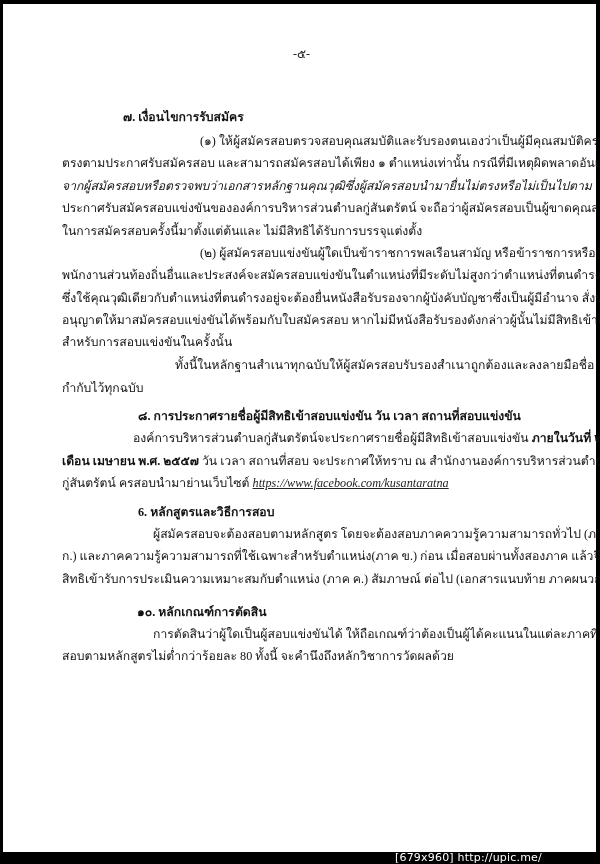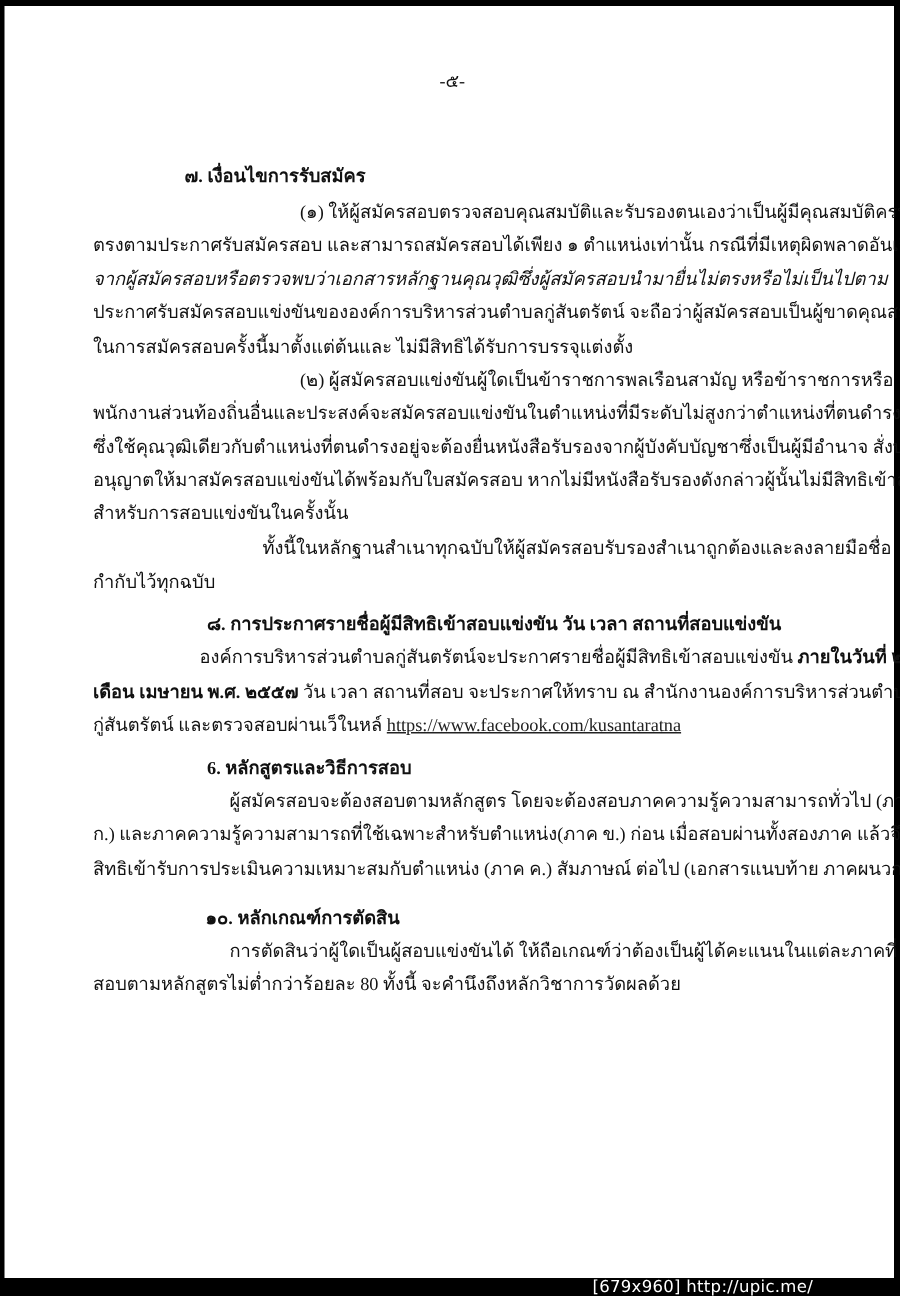--- a/index.html
+++ b/index.html
@@ -3,21 +3,21 @@
 <meta charset="utf-8">
 <style>
   html, body { margin:0; padding:0; }
   body { width:600px; height:864px; background:#000; position:relative; overflow:hidden; font-family:"DejaVu Serif", "Liberation Serif", serif; }
   .page { position:absolute; left:3px; top:4px; width:593px; height:848px; background:#fff; }
   .footer { position:absolute; left:0; top:852px; width:548px; height:12px; background:#000; }
   .watermark { position:absolute; right:6px; top:-1px; color:#fff; font-family:"DejaVu Sans", sans-serif; font-size:11px; line-height:13px; letter-spacing:0.2px; }
   .ln { position:absolute; white-space:nowrap; color:#111; font-size:12.2px; line-height:16px; font-family:"Liberation Serif","DejaVu Serif",serif; }
   .bold { font-weight:bold; }
   .pageno { left:290px; top:42px; font-size:12px; }
-  a.link { color:#222; text-decoration:underline; }
+  a.link { color:#222; text-decoration:underline;font-style:italic; }
 </style>
 </head>
 <body>
 
 <div class="page">
   <div class="ln pageno">-๕-</div>
 
   <div class="ln bold" style="left:120px;top:105px;">๗. เงื่อนไขการรับสมัคร</div>
   <div class="ln" style="left:197px;top:129px;">(๑) ให้ผู้สมัครสอบตรวจสอบคุณสมบัติและรับรองตนเองว่าเป็นผู้มีคุณสมบัติครบถ้วน</div>
   <div class="ln" style="left:59px;top:151px;">ตรงตามประกาศรับสมัครสอบ และสามารถสมัครสอบได้เพียง ๑ ตำแหน่งเท่านั้น กรณีที่มีเหตุผิดพลาดอันเกิด</div>
@@ -30,21 +30,21 @@
   <div class="ln" style="left:59px;top:286px;">ซึ่งใช้คุณวุฒิเดียวกับตำแหน่งที่ตนดำรงอยู่จะต้องยื่นหนังสือรับรองจากผู้บังคับบัญชาซึ่งเป็นผู้มีอำนาจ สั่งบรรจุ</div>
   <div class="ln" style="left:59px;top:308px;">อนุญาตให้มาสมัครสอบแข่งขันได้พร้อมกับใบสมัครสอบ หากไม่มีหนังสือรับรองดังกล่าวผู้นั้นไม่มีสิทธิเข้าสอบ</div>
   <div class="ln" style="left:172px;top:353px;">ทั้งนี้ในหลักฐานสำเนาทุกฉบับให้ผู้สมัครสอบรับรองสำเนาถูกต้องและลงลายมือชื่อ</div>
 
   <div class="ln" style="left:59px;top:330px;">สำหรับการสอบแข่งขันในครั้งนั้น</div>
   <div class="ln" style="left:59px;top:376px;">กำกับไว้ทุกฉบับ</div>
 
   <div class="ln bold" style="left:135px;top:404px;">๘. การประกาศรายชื่อผู้มีสิทธิเข้าสอบแข่งขัน วัน เวลา สถานที่สอบแข่งขัน</div>
   <div class="ln" style="left:130px;top:426px;"><span>องค์การบริหารส่วนตำบลกู่สันตรัตน์จะประกาศรายชื่อผู้มีสิทธิเข้าสอบแข่งขัน </span><span class="bold">ภายในวันที่ ๒๐</span></div>
   <div class="ln" style="left:59px;top:449px;"><span class="bold">เดือน เมษายน พ.ศ. ๒๕๕๗</span><span> วัน เวลา  สถานที่สอบ จะประกาศให้ทราบ ณ สำนักงานองค์การบริหารส่วนตำบล</span></div>
-  <div class="ln" style="left:59px;top:471px;"><span>กู่สันตรัตน์ และตรวจสอบผ่านเว็ในหล์ </span><a class="link">https://www.facebook.com/kusantaratna</a></div>
+  <div class="ln" style="left:59px;top:471px;"><span>กู่สันตรัตน์ ครสอบนำมาย่านเว็บไซต์ </span><a class="link">https://www.facebook.com/kusantaratna</a></div>
 
   <div class="ln bold" style="left:135px;top:500px;">6. หลักสูตรและวิธีการสอบ</div>
   <div class="ln" style="left:150px;top:522px;">ผู้สมัครสอบจะต้องสอบตามหลักสูตร  โดยจะต้องสอบภาคความรู้ความสามารถทั่วไป (ภาค</div>
   <div class="ln" style="left:59px;top:544px;">ก.) และภาคความรู้ความสามารถที่ใช้เฉพาะสำหรับตำแหน่ง(ภาค ข.) ก่อน  เมื่อสอบผ่านทั้งสองภาค  แล้วจึงจะมี</div>
   <div class="ln" style="left:59px;top:567px;">สิทธิเข้ารับการประเมินความเหมาะสมกับตำแหน่ง (ภาค ค.) สัมภาษณ์ ต่อไป (เอกสารแนบท้าย ภาคผนวก ข.)</div>
 
   <div class="ln bold" style="left:134px;top:600px;">๑๐. หลักเกณฑ์การตัดสิน</div>
   <div class="ln" style="left:150px;top:622px;">การตัดสินว่าผู้ใดเป็นผู้สอบแข่งขันได้  ให้ถือเกณฑ์ว่าต้องเป็นผู้ได้คะแนนในแต่ละภาคที่</div>
   <div class="ln" style="left:59px;top:644px;">สอบตามหลักสูตรไม่ต่ำกว่าร้อยละ  80  ทั้งนี้ จะคำนึงถึงหลักวิชาการวัดผลด้วย</div>
 </div>

